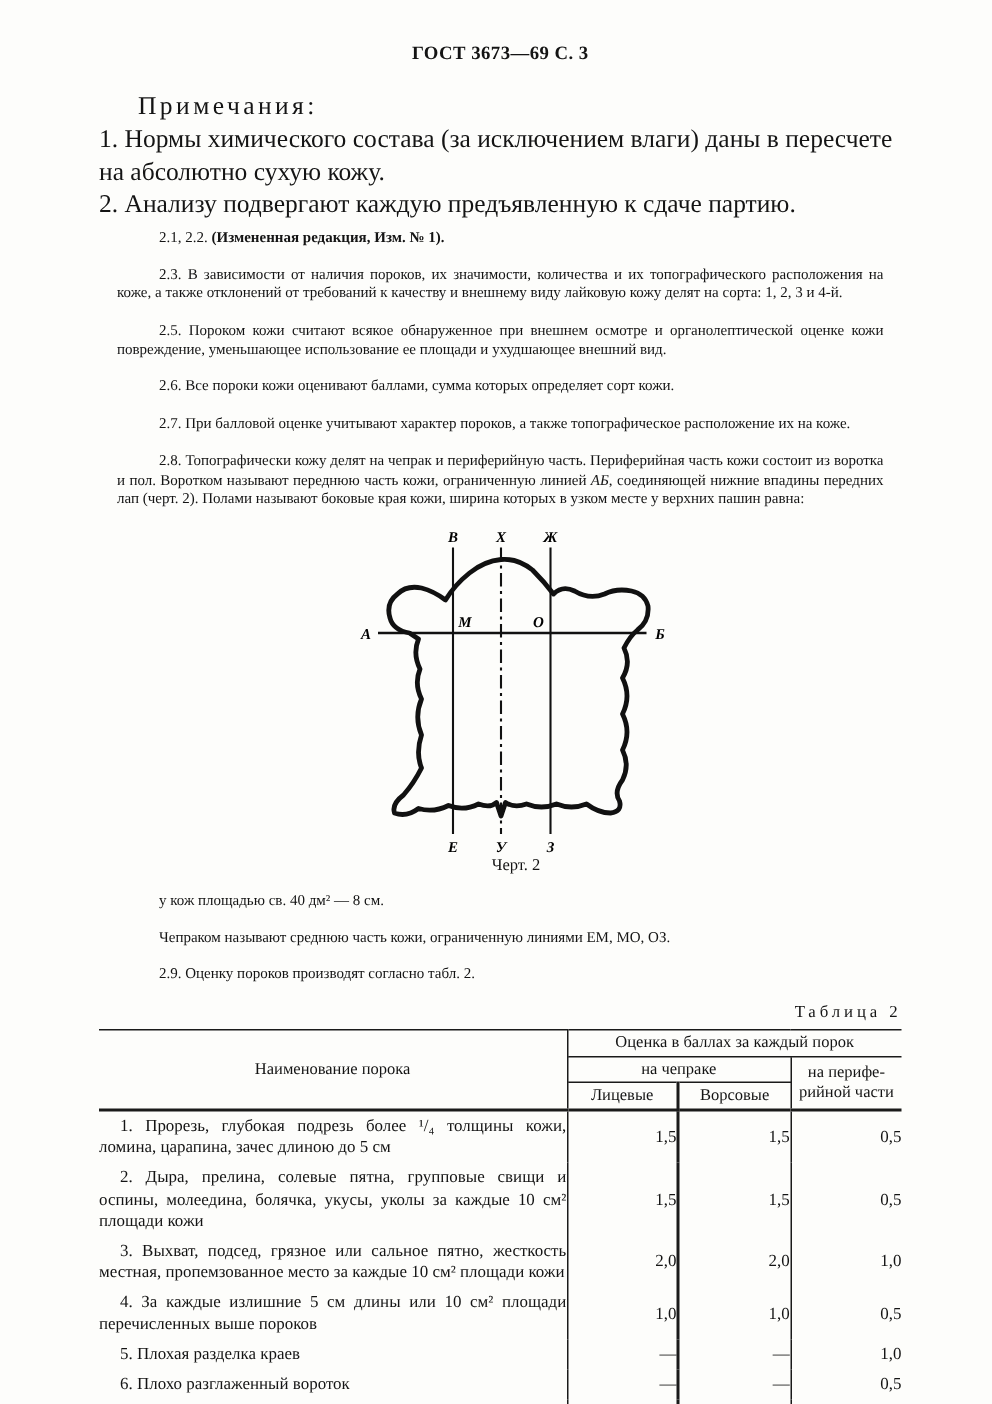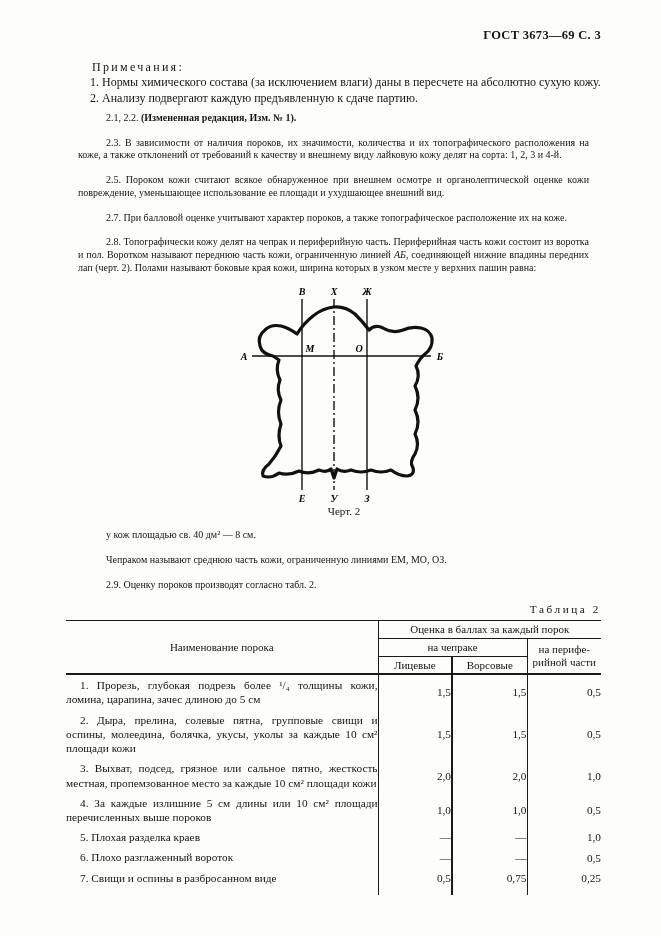--- a/index.html
+++ b/index.html
@@ -4,27 +4,27 @@
 <style>
   html, body { margin:0; padding:0; }
   body {
     width:661px; height:936px; overflow:hidden;
     background:#fdfdfb; color:#141414;
     font-family:"Liberation Serif", serif;
   }
   .page { padding:28px 60px 0 66px; }
 
   .gost-header {
-    text-align:right; font-weight:bold; font-size:12.5px;
+    text-align:center; font-weight:bold; font-size:12.5px;
     letter-spacing:0.3px;
   }
 
-  .notes { margin-top:17px; font-size:12px; line-height:1.28; }
+  .notes { margin-top:17px; font-size:17px; line-height:1.28; }
   .notes-title { margin-left:26px; letter-spacing:2.3px; }
-  .note-item { margin-left:24px;font-family:Liberation Serif, serif; }
+  .note-item { margin-left:0;font-family:Liberation Serif, serif; }
 
   .para {
     margin:12px; font-size:10px; line-height:1.27;
     text-align:justify; text-indent:28px;
   }
   .para.gap-top { margin-top:6px; }
   .para .b { font-weight:bold; }
   .para .it { font-style:italic; }
   .plain-line { text-align:left; }
 
@@ -80,20 +80,21 @@
     <div class="note-item">1.  Нормы химического состава (за исключением влаги) даны в пересчете на абсолютно сухую кожу.</div>
     <div class="note-item">2.  Анализу подвергают каждую предъявленную к сдаче партию.</div>
   </div>
 
   <p class="para gap-top"><span>2.1, 2.2. </span><span class="b">(Измененная редакция, Изм. № 1).</span></p>
 
   <p class="para">2.3. В зависимости от наличия пороков, их значимости, количества и их топографического расположения на коже, а также отклонений от требований к качеству и внешнему виду лайковую кожу делят на сорта: 1, 2, 3 и 4-й.</p>
 
 
   <p class="para">2.5. Пороком кожи считают всякое обнаруженное при внешнем осмотре и органолептической оценке кожи повреждение, уменьшающее использование ее площади и ухудшающее внешний вид.</p>
+  <p class="para">2.6. Все пороки кожи оценивают баллами, сумма которых определяет сорт кожи.</p>
   <p class="para">2.7. При балловой оценке учитывают характер пороков, а также топографическое расположение их на коже.</p>
 
   <p class="para"><span>2.8. Топографически кожу делят на чепрак и периферийную часть. Периферийная часть кожи состоит из воротка и пол. Воротком называют переднюю часть кожи, ограниченную линией </span><span class="it">АБ</span><span>, соединяющей нижние впадины передних лап (черт. 2). Полами называют боковые края кожи, ширина которых в узком месте у верхних пашин равна:</span></p>
 
 
   <div class="fig-wrap">
     <svg class="fig-svg" width="212" height="218" viewBox="0 0 212 218">
 
       <path d="M 27 44 Q 19 50 22 60 Q 24 68 35 70 L 41 74 Q 37 84 42 94 Q 38 104 43 114 Q 38 126 43 138 Q 39 150 43 160 Q 38 170 31 178 Q 23 184 25 190 Q 33 193 41 187 Q 51 190 61 185 Q 71 189 81 184 Q 89 187 93 183 L 96 192 L 99 183 Q 105 187 113 184 Q 123 188 133 184 Q 143 188 153 184 Q 161 190 169 190 Q 177 189 175 182 Q 171 176 177 168 Q 182 158 177 148 Q 183 136 177 124 Q 183 112 177 100 Q 183 90 178 80 Q 182 72 187 68 Q 195 62 194 52 Q 192 44 183 42 Q 173 40 165 44 Q 155 48 145 42 Q 137 38 131 44 Q 125 36 117 28 Q 107 20 96 21 Q 85 22 75 30 Q 65 38 59 48 Q 51 42 43 40 Q 33 38 27 44 Z" fill="none" stroke="#111" stroke-width="3.2" stroke-linejoin="round"></path>
 

